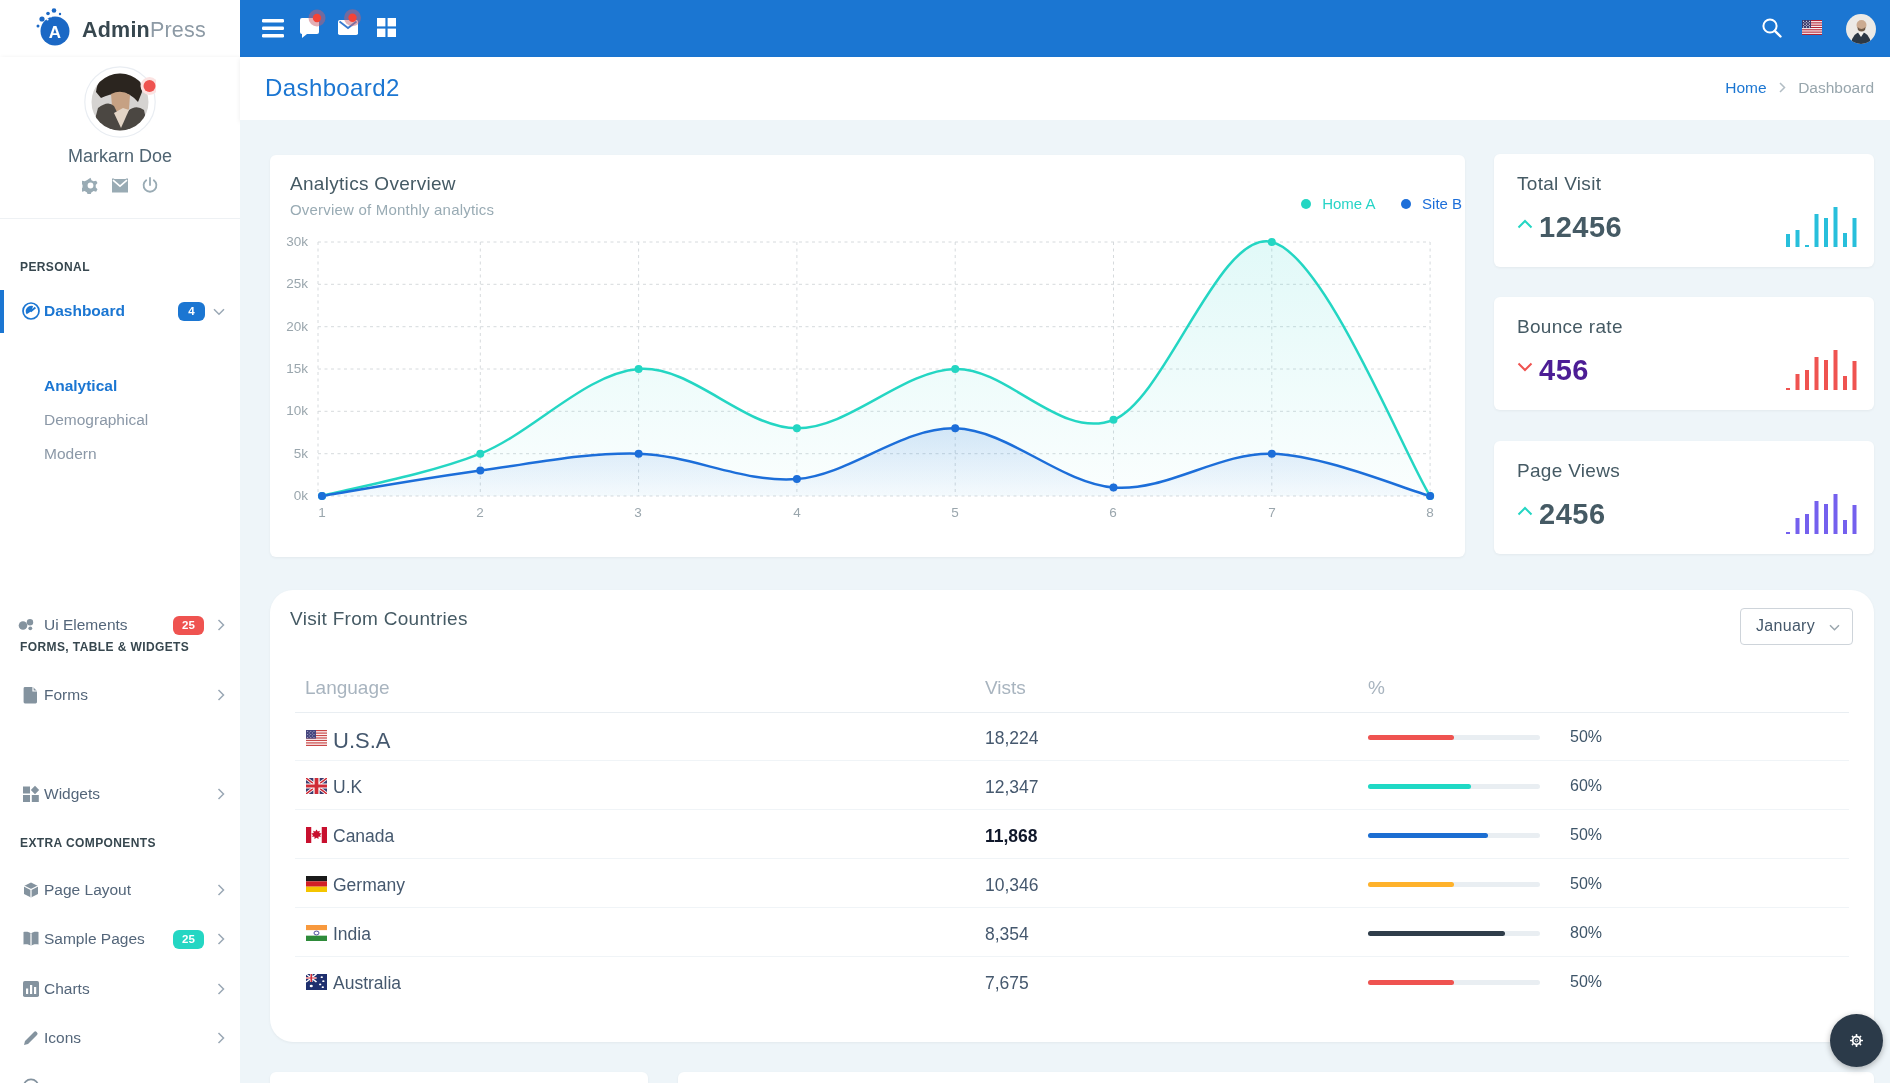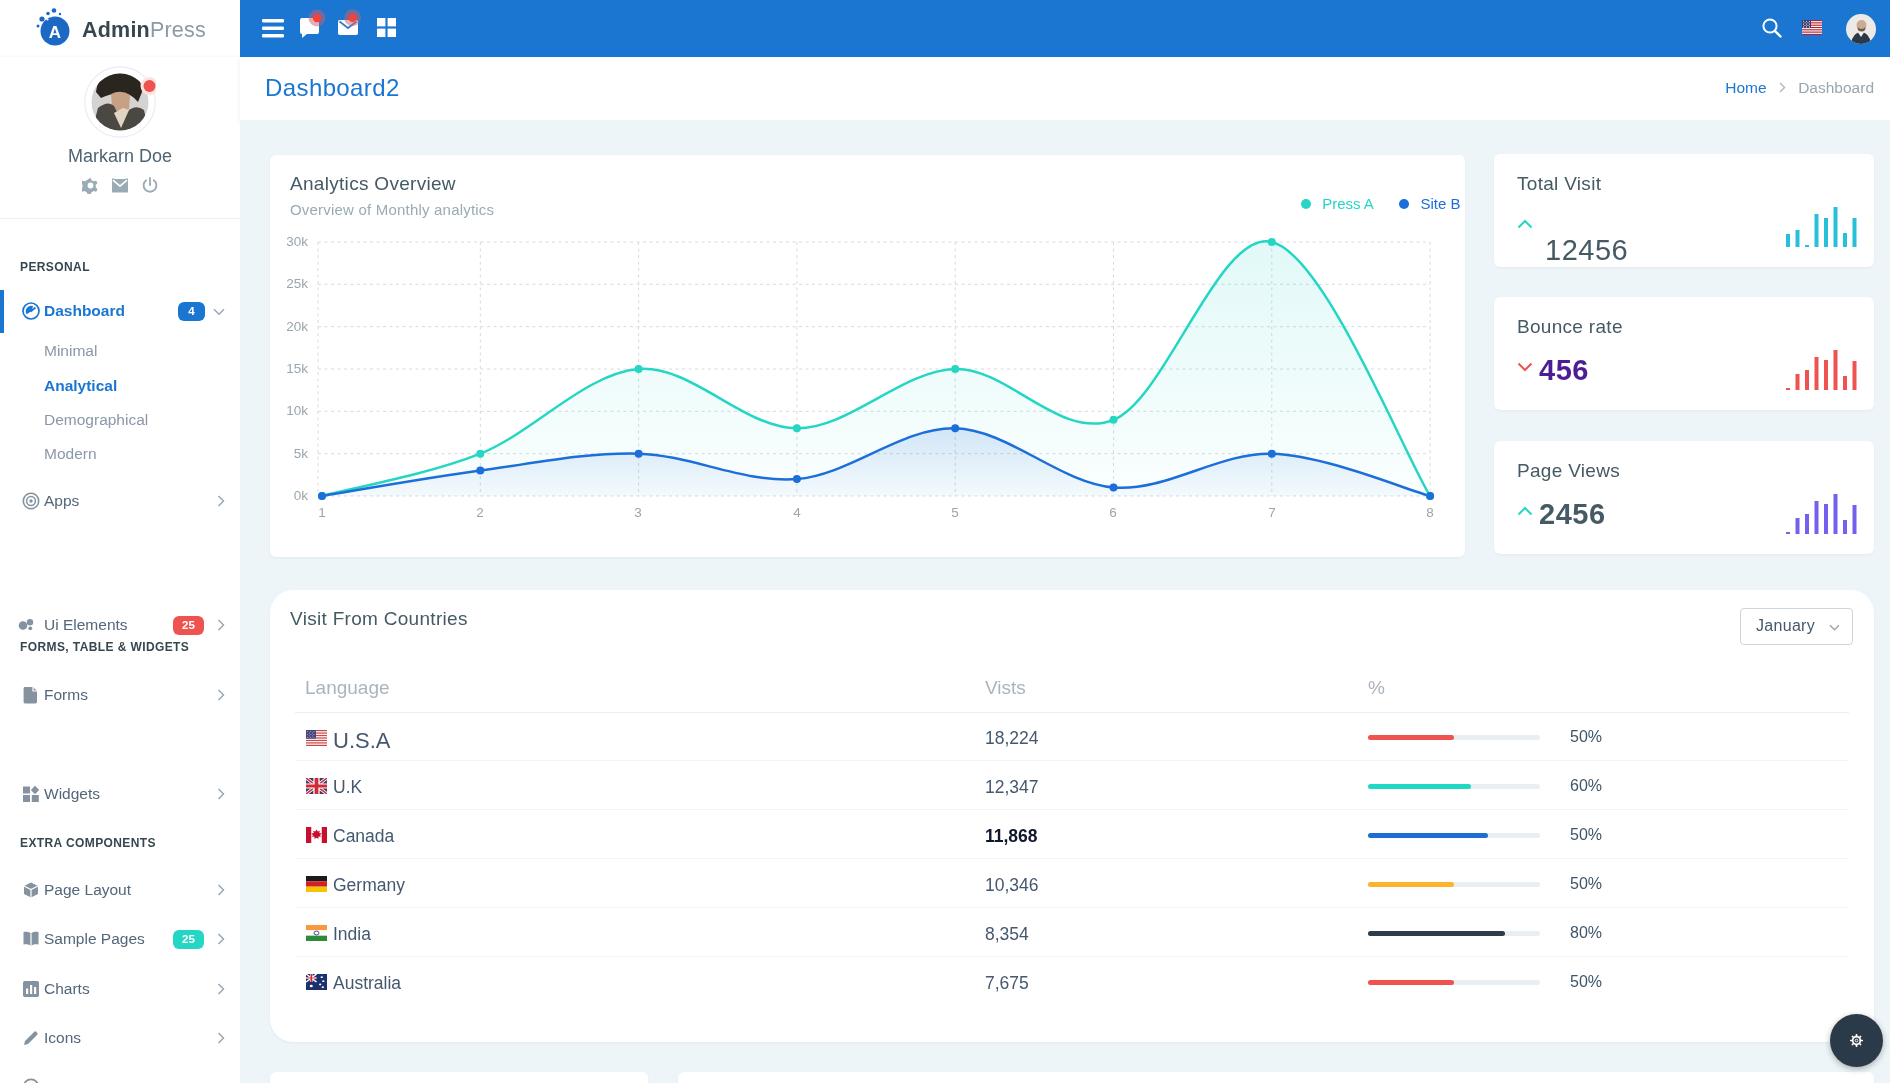--- a/index.html
+++ b/index.html
@@ -146,43 +146,29 @@
         <circle cx="9" cy="9" r="8" fill="none" stroke="#1b76d2" stroke-width="1.7"></circle>
         <path d="M4.6 12.2 a5.6 5.6 0 0 1 6.5 -8.2 l-1.8 5.2 Z" fill="#1b76d2"></path>
         <path d="M8.6 9.6 L13.4 5.6" stroke="#1b76d2" stroke-width="1.9"></path>
       </svg>
     <span class="rtx" style="color:#1b76d2;font-weight:bold;">Dashboard</span>
     <div class="badge" style="left:178px;width:27px;background:#1b76d2;">4</div>
     <svg class="rch" style="top:19px" width="12" height="8" viewBox="0 0 12 8">
         <path d="M1 1.2 L6 6.2 L11 1.2" stroke="#9aa8b5" stroke-width="1.5" fill="none"></path>
       </svg>
   </div>
-  <div class="row" style="top:274px;height:40px;">
-      <span class="rsub">Minimal</span>
-    </div>
   <div class="row" style="top:309px;height:40px;">
       <span class="rsub" style="color:#1b76d2;font-weight:bold;">Analytical</span>
     </div>
   <div class="row" style="top:343px;height:40px;">
       <span class="rsub">Demographical</span>
     </div>
   <div class="row" style="top:377px;height:40px;">
       <span class="rsub">Modern</span>
     </div>
-  <div class="row" style="top:422px;">
-    <svg class="ric" width="18" height="18" viewBox="0 0 18 18">
-        <circle cx="9" cy="9" r="7.7" fill="none" stroke="#84939f" stroke-width="1.6"></circle>
-        <circle cx="9" cy="9" r="4.4" fill="none" stroke="#84939f" stroke-width="1.5"></circle>
-        <circle cx="9" cy="9" r="1.7" fill="#84939f"></circle>
-      </svg>
-    <span class="rtx">Apps</span>
-    <svg class="rch" width="8" height="12" viewBox="0 0 8 12">
-        <path d="M1.5 1 L6.5 6 L1.5 11" stroke="#9aa8b5" stroke-width="1.5" fill="none"></path>
-      </svg>
-  </div>
   <div class="row" style="top:546px;">
     <svg class="ric" style="left:18px" width="18" height="18" viewBox="0 0 18 18">
         <circle cx="5" cy="9.5" r="4.3" fill="#84939f"></circle>
         <circle cx="12" cy="6.3" r="3.2" fill="#84939f"></circle>
         <circle cx="12.3" cy="12.3" r="1.9" fill="#84939f"></circle>
       </svg>
     <span class="rtx">Ui Elements</span>
     <div class="badge" style="left:173px;width:31px;background:#ef5350;">25</div>
     <svg class="rch" width="8" height="12" viewBox="0 0 8 12">
         <path d="M1.5 1 L6.5 6 L1.5 11" stroke="#9aa8b5" stroke-width="1.5" fill="none"></path>
@@ -269,21 +255,21 @@
       </svg>
     <span>Dashboard</span>
   </div>
 </div>
 <div id="content">
   <div class="card" style="left:30px;top:35px;width:1195px;height:402px;">
     <div class="ctitle abs" style="left:20px;top:18px;">Analytics Overview</div>
     <div class="csub abs" style="left:20px;top:46px;">Overview of Monthly analytics</div>
     <div class="abs" style="left:1031px;top:40px;font-size:15px;">
       <span style="display:inline-block;width:10px;height:10px;border-radius:50%;background:#24d6c3;"></span>
-      <span style="color:#26d4c7;margin-left:7px;">Press A</span>
+      <span style="color:#26d4c7;margin-left:7px;">Home A</span>
       <span style="display:inline-block;width:10px;height:10px;border-radius:50%;background:#1c6ed9;margin-left:22px;"></span>
       <span style="color:#1c6ed9;margin-left:7px;">Site B</span>
     </div>
     <svg class="abs" style="left:0;top:0" width="1195" height="402" viewBox="0 0 1195 402">
       <defs>
         <linearGradient id="gA" x1="0" y1="0" x2="0" y2="1">
           <stop offset="0" stop-color="#2ad4cc" stop-opacity="0.14"></stop>
           <stop offset="1" stop-color="#2ad4cc" stop-opacity="0.02"></stop>
         </linearGradient>
         <linearGradient id="gB" x1="0" y1="0" x2="0" y2="1">
@@ -349,21 +335,21 @@
         <text x="1002" y="362" text-anchor="middle">7</text>
         <text x="1160" y="362" text-anchor="middle">8</text>
       </g>
     </svg>
   </div>
   <div class="card" style="left:1254px;top:34px;width:380px;height:113px;">
     <div class="ctitle abs" style="left:23px;top:19px;">Total Visit</div>
     <svg class="abs" style="left:23px;top:64px" width="16" height="12" viewBox="0 0 16 12">
         <path d="M1.5 9.5 L8 3 L14.5 9.5" stroke="#24d6c3" stroke-width="2" fill="none"></path>
       </svg>
-    <div class="abs" style="left:51px;top:57px;font-size:29px;font-weight:normal;color:#455a64;letter-spacing:0.5px;margin-top:23px;">12456</div>
+    <div class="abs" style="left:45px;top:57px;font-size:29px;font-weight:bold;color:#455a64;letter-spacing:0.5px;">12456</div>
     <svg class="abs" style="left:292px;top:49px" width="72" height="45" viewBox="0 0 72 45" fill="#28bfdb">
       <rect x="0" y="31" width="4" height="13"></rect>
         <rect x="9.5" y="27" width="4" height="17"></rect>
         <rect x="19" y="42" width="4" height="2"></rect>
         <rect x="28.5" y="11" width="4" height="33"></rect>
         <rect x="38" y="15" width="4" height="29"></rect>
         <rect x="47.5" y="4" width="4" height="40"></rect>
         <rect x="57" y="30" width="4" height="14"></rect>
         <rect x="66.5" y="15" width="4" height="29"></rect>
     </svg>

